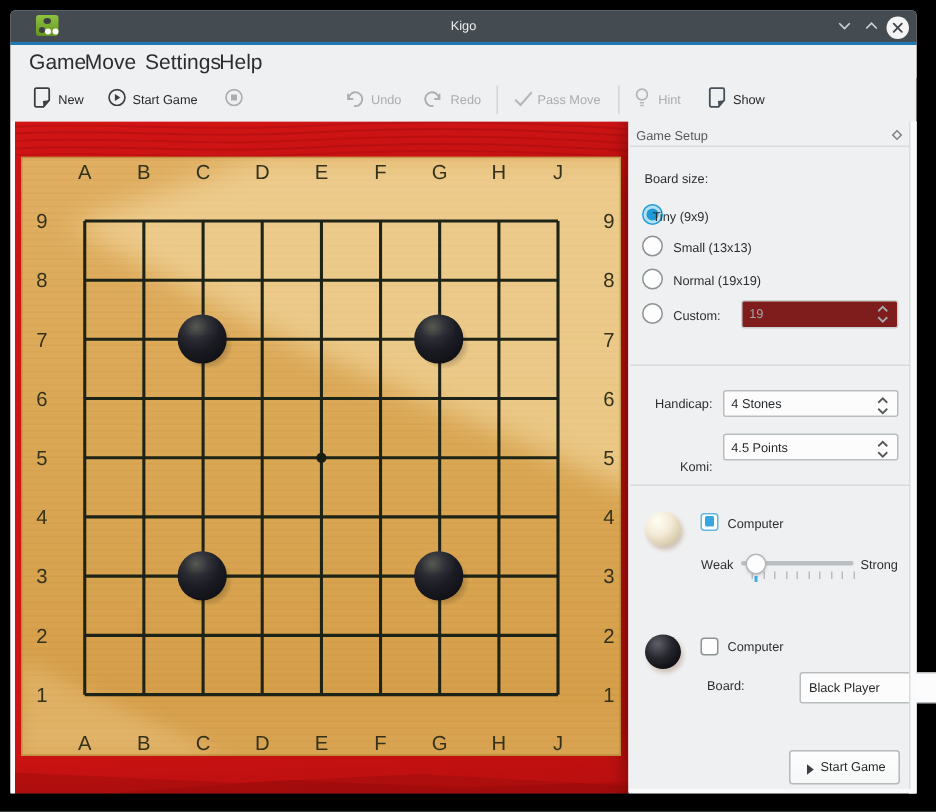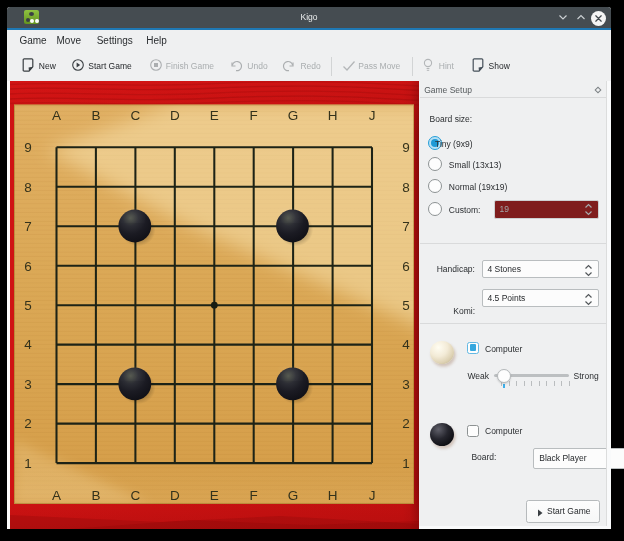--- a/index.html
+++ b/index.html
@@ -11,21 +11,21 @@
 #appicon { position:absolute; left:17px; top:3px; width:15px; height:14px; border-radius:2px; background:linear-gradient(#8fc341,#64941f); }
 #appicon .d1 { position:absolute; left:5px; top:2px; width:5px; height:4px; border-radius:50%; background:#3b4044; }
 #appicon .d2 { position:absolute; left:1.5px; top:8px; width:4px; height:4px; border-radius:50%; background:#3b4044; }
 #appicon .d3 { position:absolute; left:6px; top:8.5px; width:4px; height:4px; border-radius:50%; background:#fbfbfb; }
 #appicon .d4 { position:absolute; left:11px; top:8.5px; width:3.5px; height:4px; border-radius:50%; background:#fbfbfb; }
 .tbtn { position:absolute; top:6px; width:10px; height:9px; }
 #closebtn { position:absolute; right:5px; top:3.5px; width:15px; height:15px; border-radius:50%; background:#f4f4f4; }
 
 #blueline { position:absolute; left:0; top:21px; width:604px; height:1.8px; background:#1e78b4; }
 #menubar { position:absolute; left:0; top:22.8px; width:604px; height:22.2px; background:#eff0f1; }
-.menu { position:absolute; top:0; font-size:10px; line-height:22px; color:#2b2e31; }
+.menu { position:absolute; top:0; font-size:14px; line-height:22px; color:#2b2e31; }
 
 #toolbar { position:absolute; left:0; top:45px; width:490px; height:28.5px; background:#eff0f1; }
 .titem { position:absolute; font-size:8.5px; line-height:28.5px; color:#26292c; }
 .titem.dis { color:#a9adaf; }
 .tsep { position:absolute; top:5px; width:1px; height:19px; background:#d2d4d5; }
 .ticon { position:absolute; top:0; }
 
 #leftstrip { position:absolute; left:0; top:73.5px; width:3px; height:448px; background:#fbfbfb; }
 #rightstrip { position:absolute; left:599px; top:73.5px; width:5px; height:448px; background:#f9fafb; border-left:1px solid #dcdddd; z-index:5; }
 #bottomstrip { position:absolute; left:412px; top:518.5px; width:192px; height:3px; background:#f9fafb; z-index:5; }
@@ -89,21 +89,20 @@
     <div class="titem" style="left:31.8px;">New</div>
     <svg class="ticon" style="left:65.3px;top:7.25px;" width="12" height="12" viewBox="0 0 12 12">
         <circle cx="6" cy="6" r="5.3" fill="none" stroke="#3a3f43" stroke-width="1.1"></circle>
         <path d="M4.6 3.6 L8.2 6 L4.6 8.4 Z" fill="#3a3f43"></path>
       </svg>
     <div class="titem" style="left:81.3px;">Start Game</div>
     <svg class="ticon" style="left:142.9px;top:7.25px;" width="12" height="12" viewBox="0 0 12 12">
         <circle cx="6" cy="6" r="5.3" fill="none" stroke="#abaeb0" stroke-width="1.1"></circle>
         <rect x="4" y="4" width="4" height="4" fill="#abaeb0"></rect>
       </svg>
-    <div class="titem dis" style="left:158.8px;">Finish Game</div>
     <svg class="ticon" style="left:221.5px;top:7px;" width="14" height="14" viewBox="0 0 14 14">
         <path d="M3 3.5 L3 7 L6.5 7" fill="none" stroke="#abaeb0" stroke-width="1.2"></path>
         <path d="M3.4 6.2 A 4.6 4.6 0 1 1 7 11.6" fill="none" stroke="#abaeb0" stroke-width="1.2"></path>
       </svg>
     <div class="titem dis" style="left:240.3px;">Undo</div>
     <svg class="ticon" style="left:274.5px;top:7px;" width="14" height="14" viewBox="0 0 14 14">
         <path d="M11 3.5 L11 7 L7.5 7" fill="none" stroke="#abaeb0" stroke-width="1.2"></path>
         <path d="M10.6 6.2 A 4.6 4.6 0 1 0 7 11.6" fill="none" stroke="#abaeb0" stroke-width="1.2"></path>
       </svg>
     <div class="titem dis" style="left:293.4px;">Redo</div>

